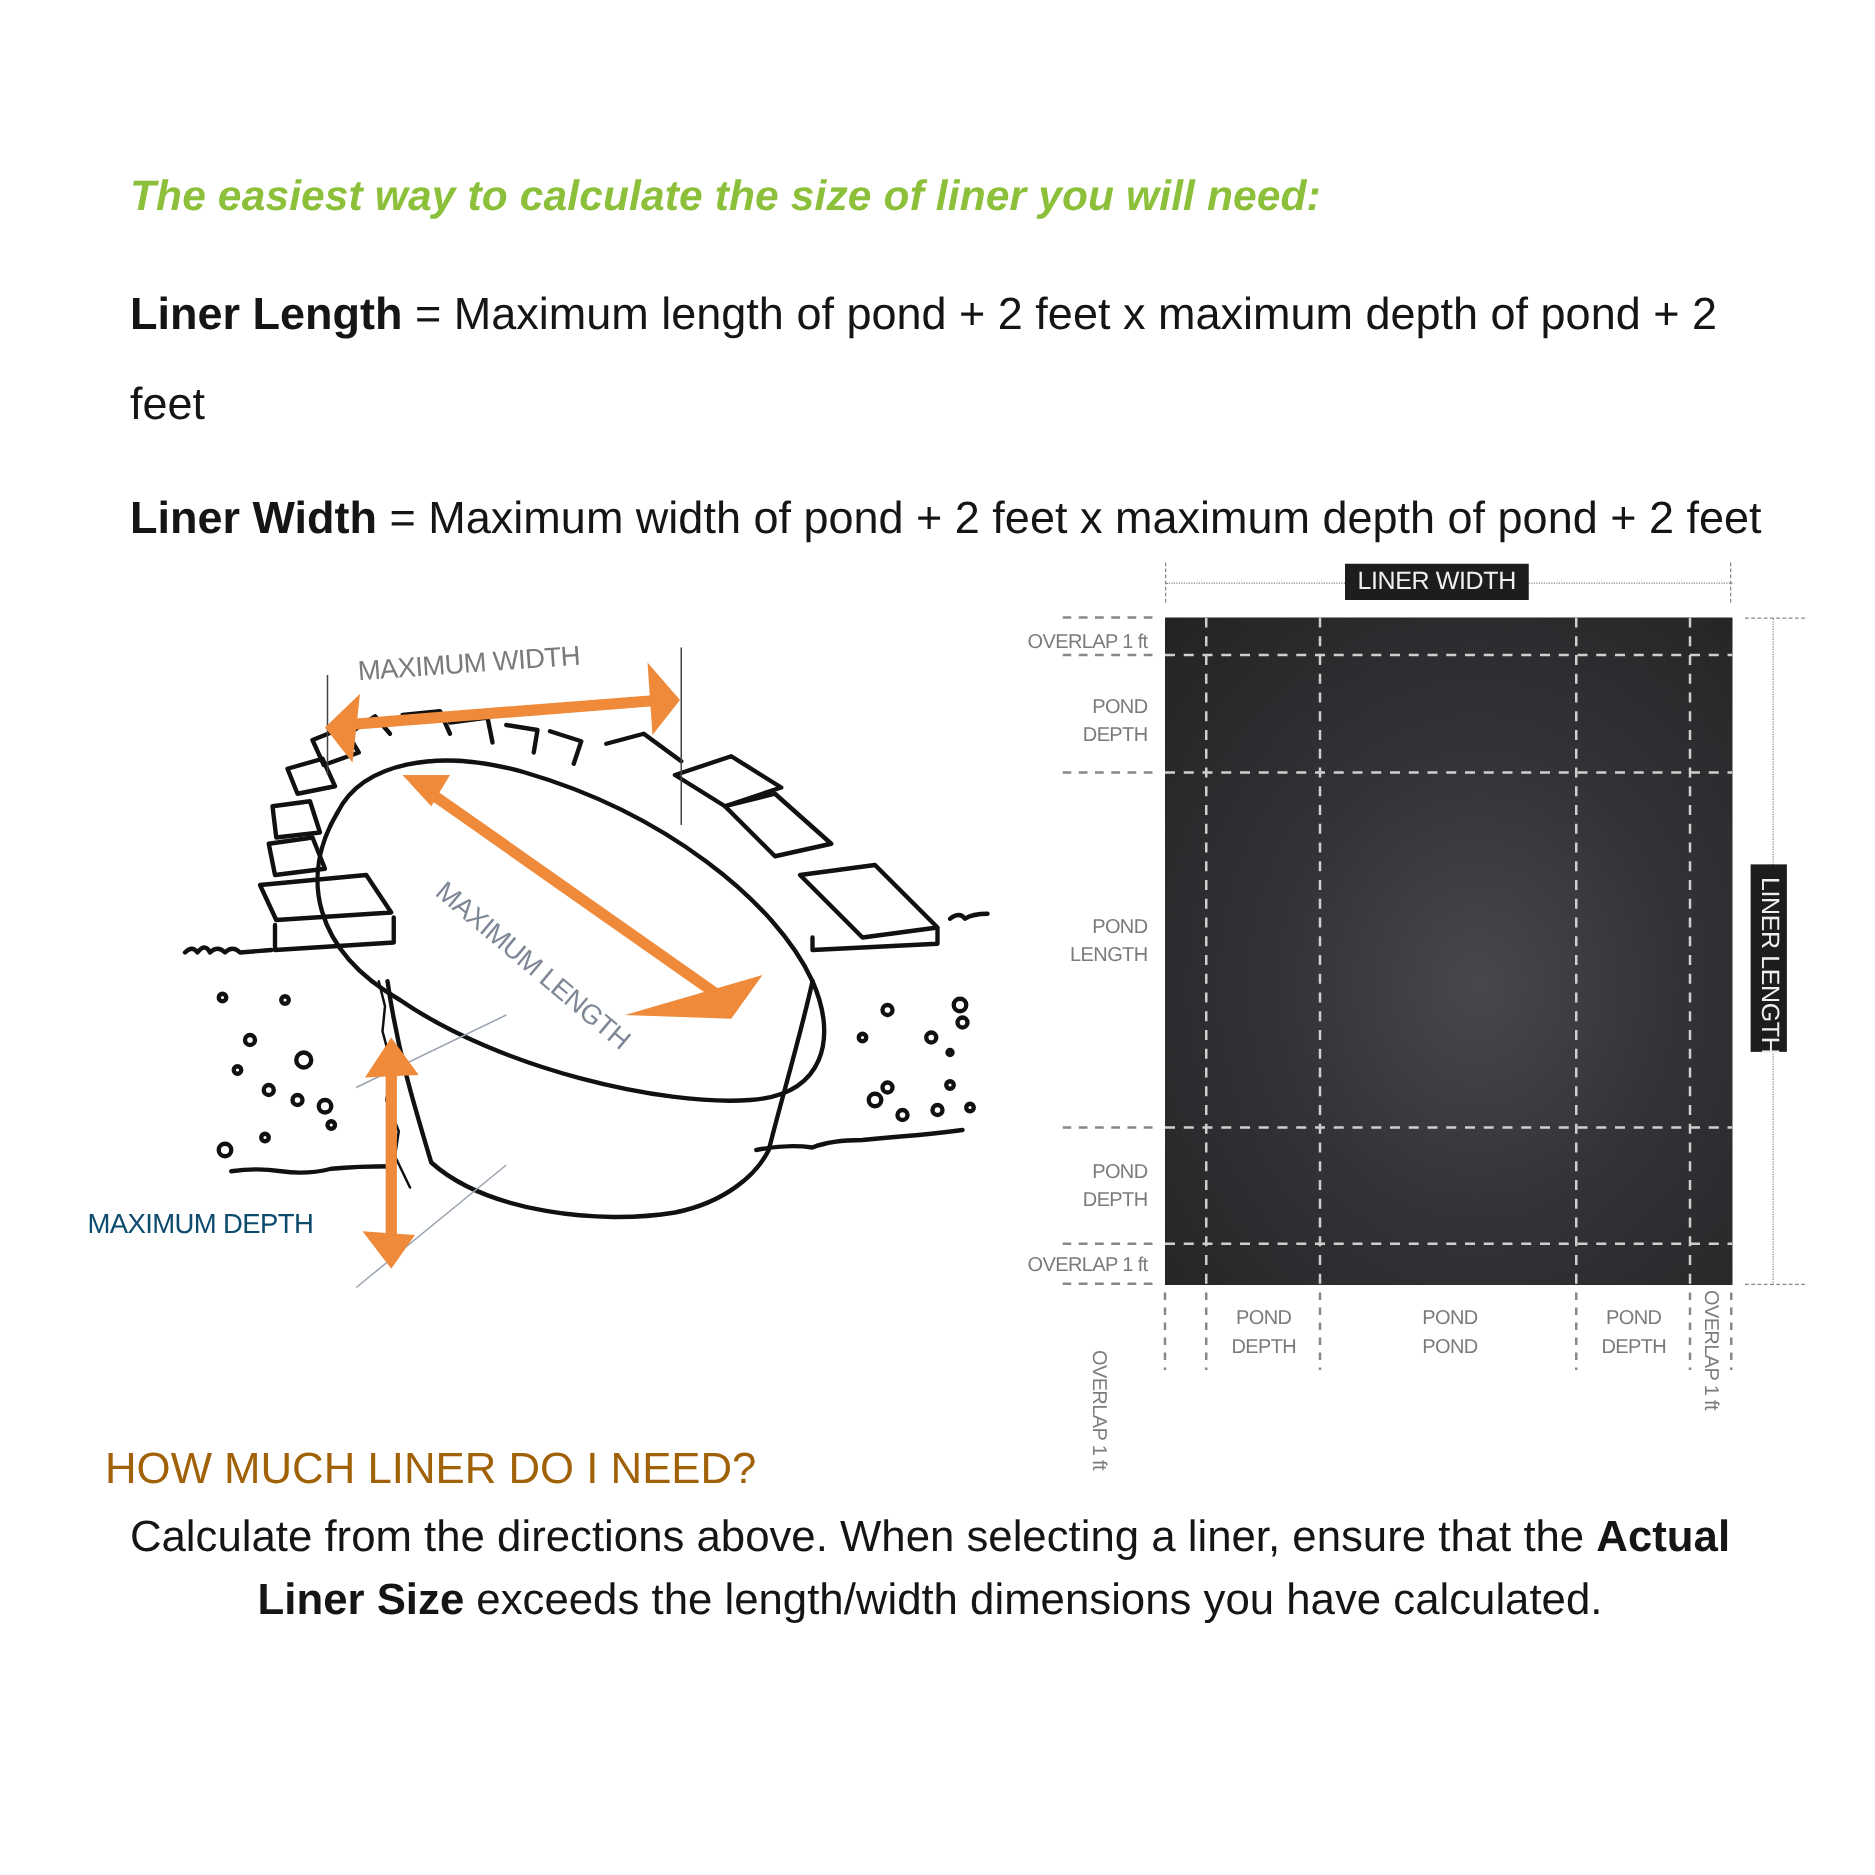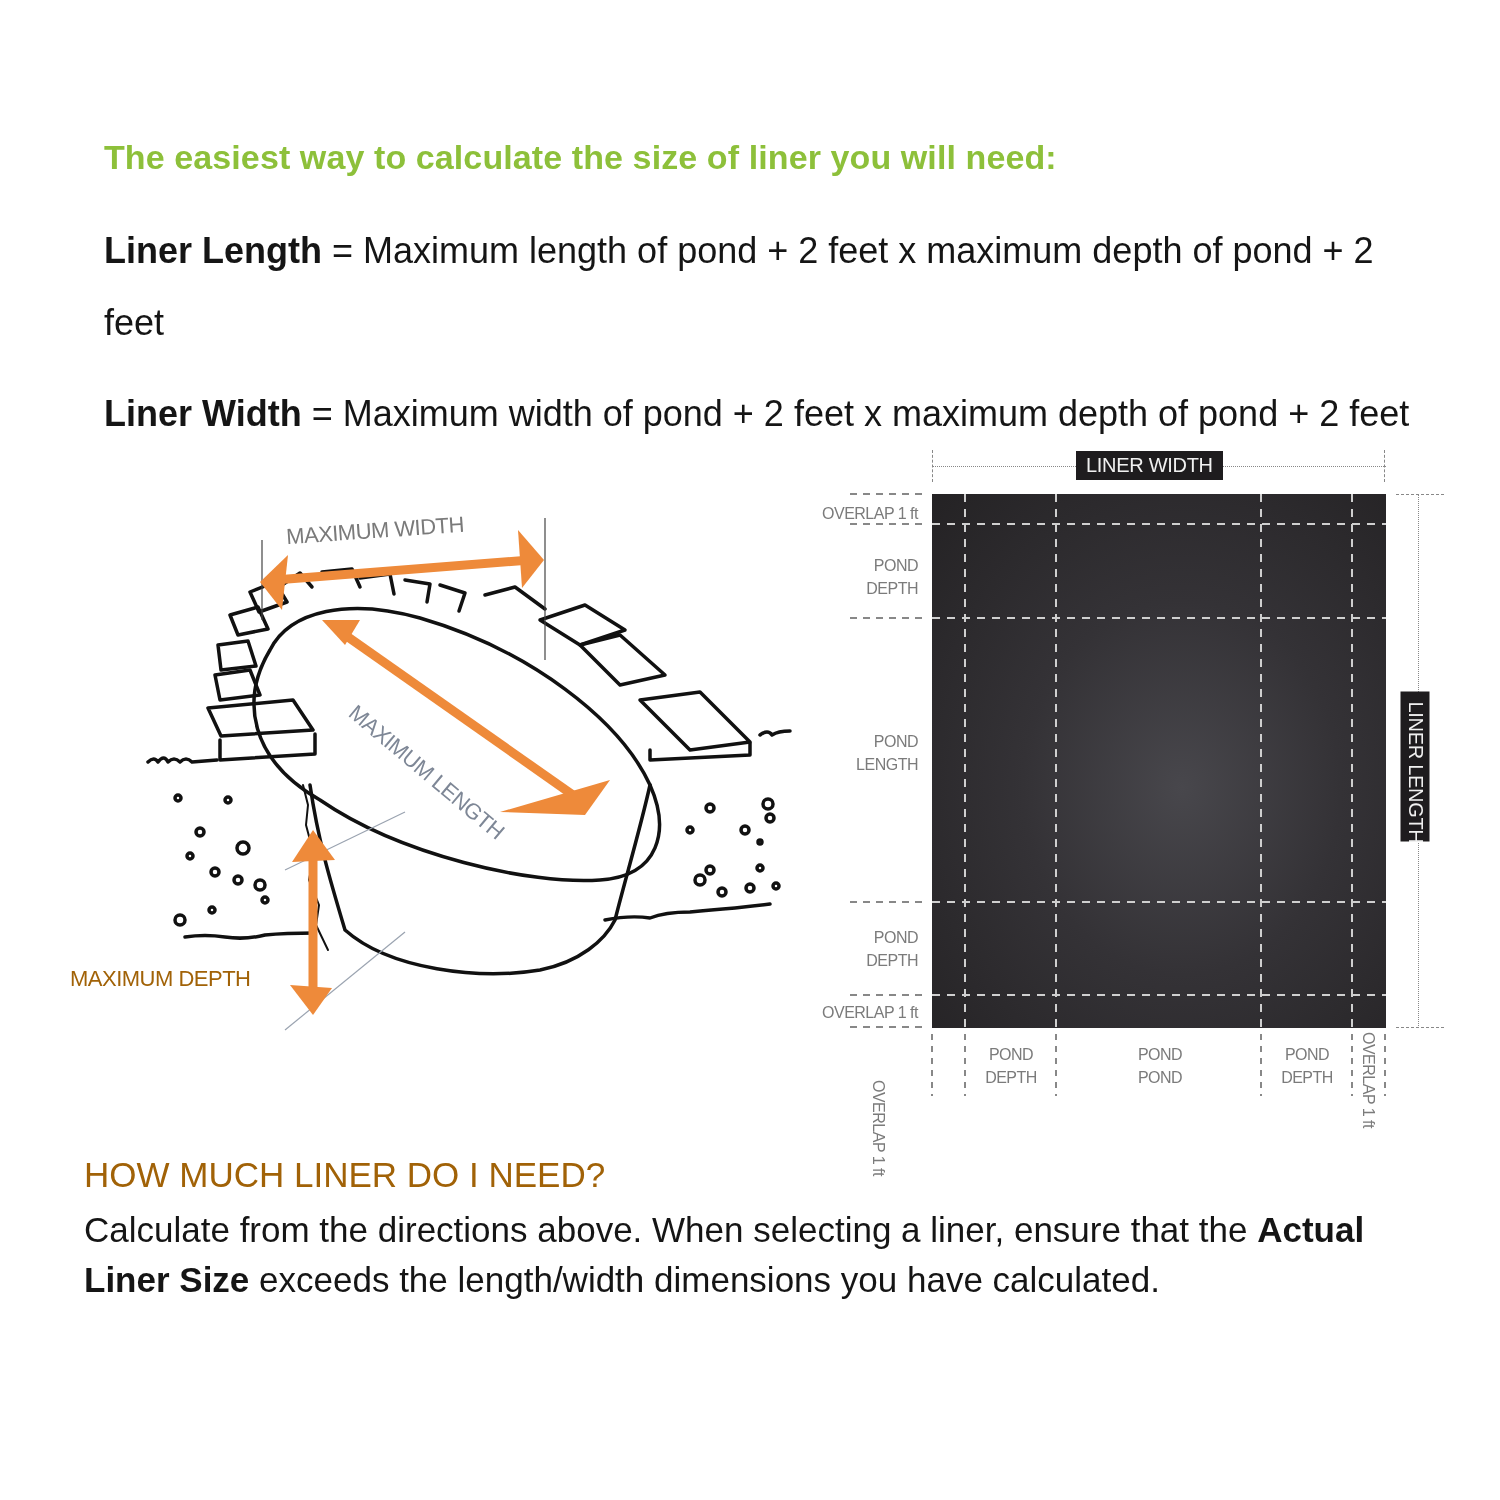--- a/index.html
+++ b/index.html
@@ -1,29 +1,29 @@
 <!DOCTYPE html>
 <html><head>
 <meta charset="utf-8">
 <style>
   html, body { margin: 0; padding: 0; background: #ffffff; }
   body { width: 1500px; height: 1500px; position: relative; overflow: hidden;
          font-family: "Liberation Sans", "DejaVu Sans", sans-serif; color: #111; }
 
   .abs { position: absolute; }
 
-  .headline { left: 104px; top: 138px; font-size: 34px; font-weight: 700; color: #8dc03a; letter-spacing: 0.1px; white-space: nowrap; }
+  .headline { left: 104px; top: 138px; font-size: 34px; font-weight: 700; color: #8dc03a; letter-spacing: 0.1px; white-space: nowrap; font-style: italic; }
 
   .formula { left: 104px; font-size: 36px; line-height: 72px; color: #151515; width: 1310px; }
   .formula b { font-weight: 700; }
   #f-length { top: 215px; }
   #f-width { top: 346px; margin-top: 32px; }
 
   .section-title { left: 84px; top: 1155px; font-size: 35px; font-weight: 400; color: #a16207; white-space: nowrap; }
-  .section-body { left: 84px; top: 1205px; width: 1320px; font-size: 35px; line-height: 50px; color: #151515; }
+  .section-body { left: 84px; top: 1205px; width: 1320px; font-size: 35px; line-height: 50px; color: #151515; text-align: center; }
   .section-body b { font-weight: 700; }
 
   
   .pond-illus { left: 60px; top: 500px; width: 750px; height: 540px; }
 
   
   .liner { left: 932px; top: 494px; width: 454px; height: 534px;
     background: radial-gradient(ellipse at 55% 55%, #48474c 0%, #343236 45%, #242224 100%); }
 
   .diagram-label { color: #7b7b7b; font-size: 16px; line-height: 23px; text-align: right; letter-spacing: -0.5px; }
@@ -116,21 +116,21 @@
       <line x1="278" y1="130" x2="520" y2="300"></line>
       <polygon points="262,120 300,120 285,145" stroke="none"></polygon>
       <polygon points="550,280 440,312 525,315" stroke="none"></polygon>
       <line x1="253" y1="345" x2="253" y2="500"></line>
       <polygon points="253,330 232,362 275,360" stroke="none"></polygon>
       <polygon points="253,515 230,485 272,488" stroke="none"></polygon>
     </g>
   </svg>
   <div class="abs" style="left:226px; top:18px; transform: rotate(-4deg); color:#7a7a7a; font-size:22px; letter-spacing:-0.5px; white-space:nowrap;">MAXIMUM WIDTH</div>
   <div class="abs" style="left:300px; top:200px; transform: rotate(40deg); transform-origin: left top; color:#7e8796; font-size:22px; letter-spacing:-0.5px; white-space:nowrap;">MAXIMUM LENGTH</div>
-  <div class="abs" style="left:10px; top:466px; color:#a16207; font-size:22px; letter-spacing:-0.5px; white-space:nowrap;">MAXIMUM DEPTH</div>
+  <div class="abs" style="left:10px; top:466px; color:#0c4a6e; font-size:22px; letter-spacing:-0.5px; white-space:nowrap;">MAXIMUM DEPTH</div>
 </div>
 
 <div>
 
   <div class="abs" style="left:932px; top:466px; width:454px; height:0; border-top:1.5px dotted #888;"></div>
   <div class="abs" style="left:932px; top:450px; width:0; height:32px; border-left:1.5px dashed #888;"></div>
   <div class="abs" style="left:1384px; top:450px; width:0; height:32px; border-left:1.5px dashed #888;"></div>
   <div class="abs box-label" style="left:1076px; top:451px;">LINER WIDTH</div>
 
   <div class="abs" style="left:1418px; top:494px; width:0; height:534px; border-left:1.5px dotted #888;"></div>

